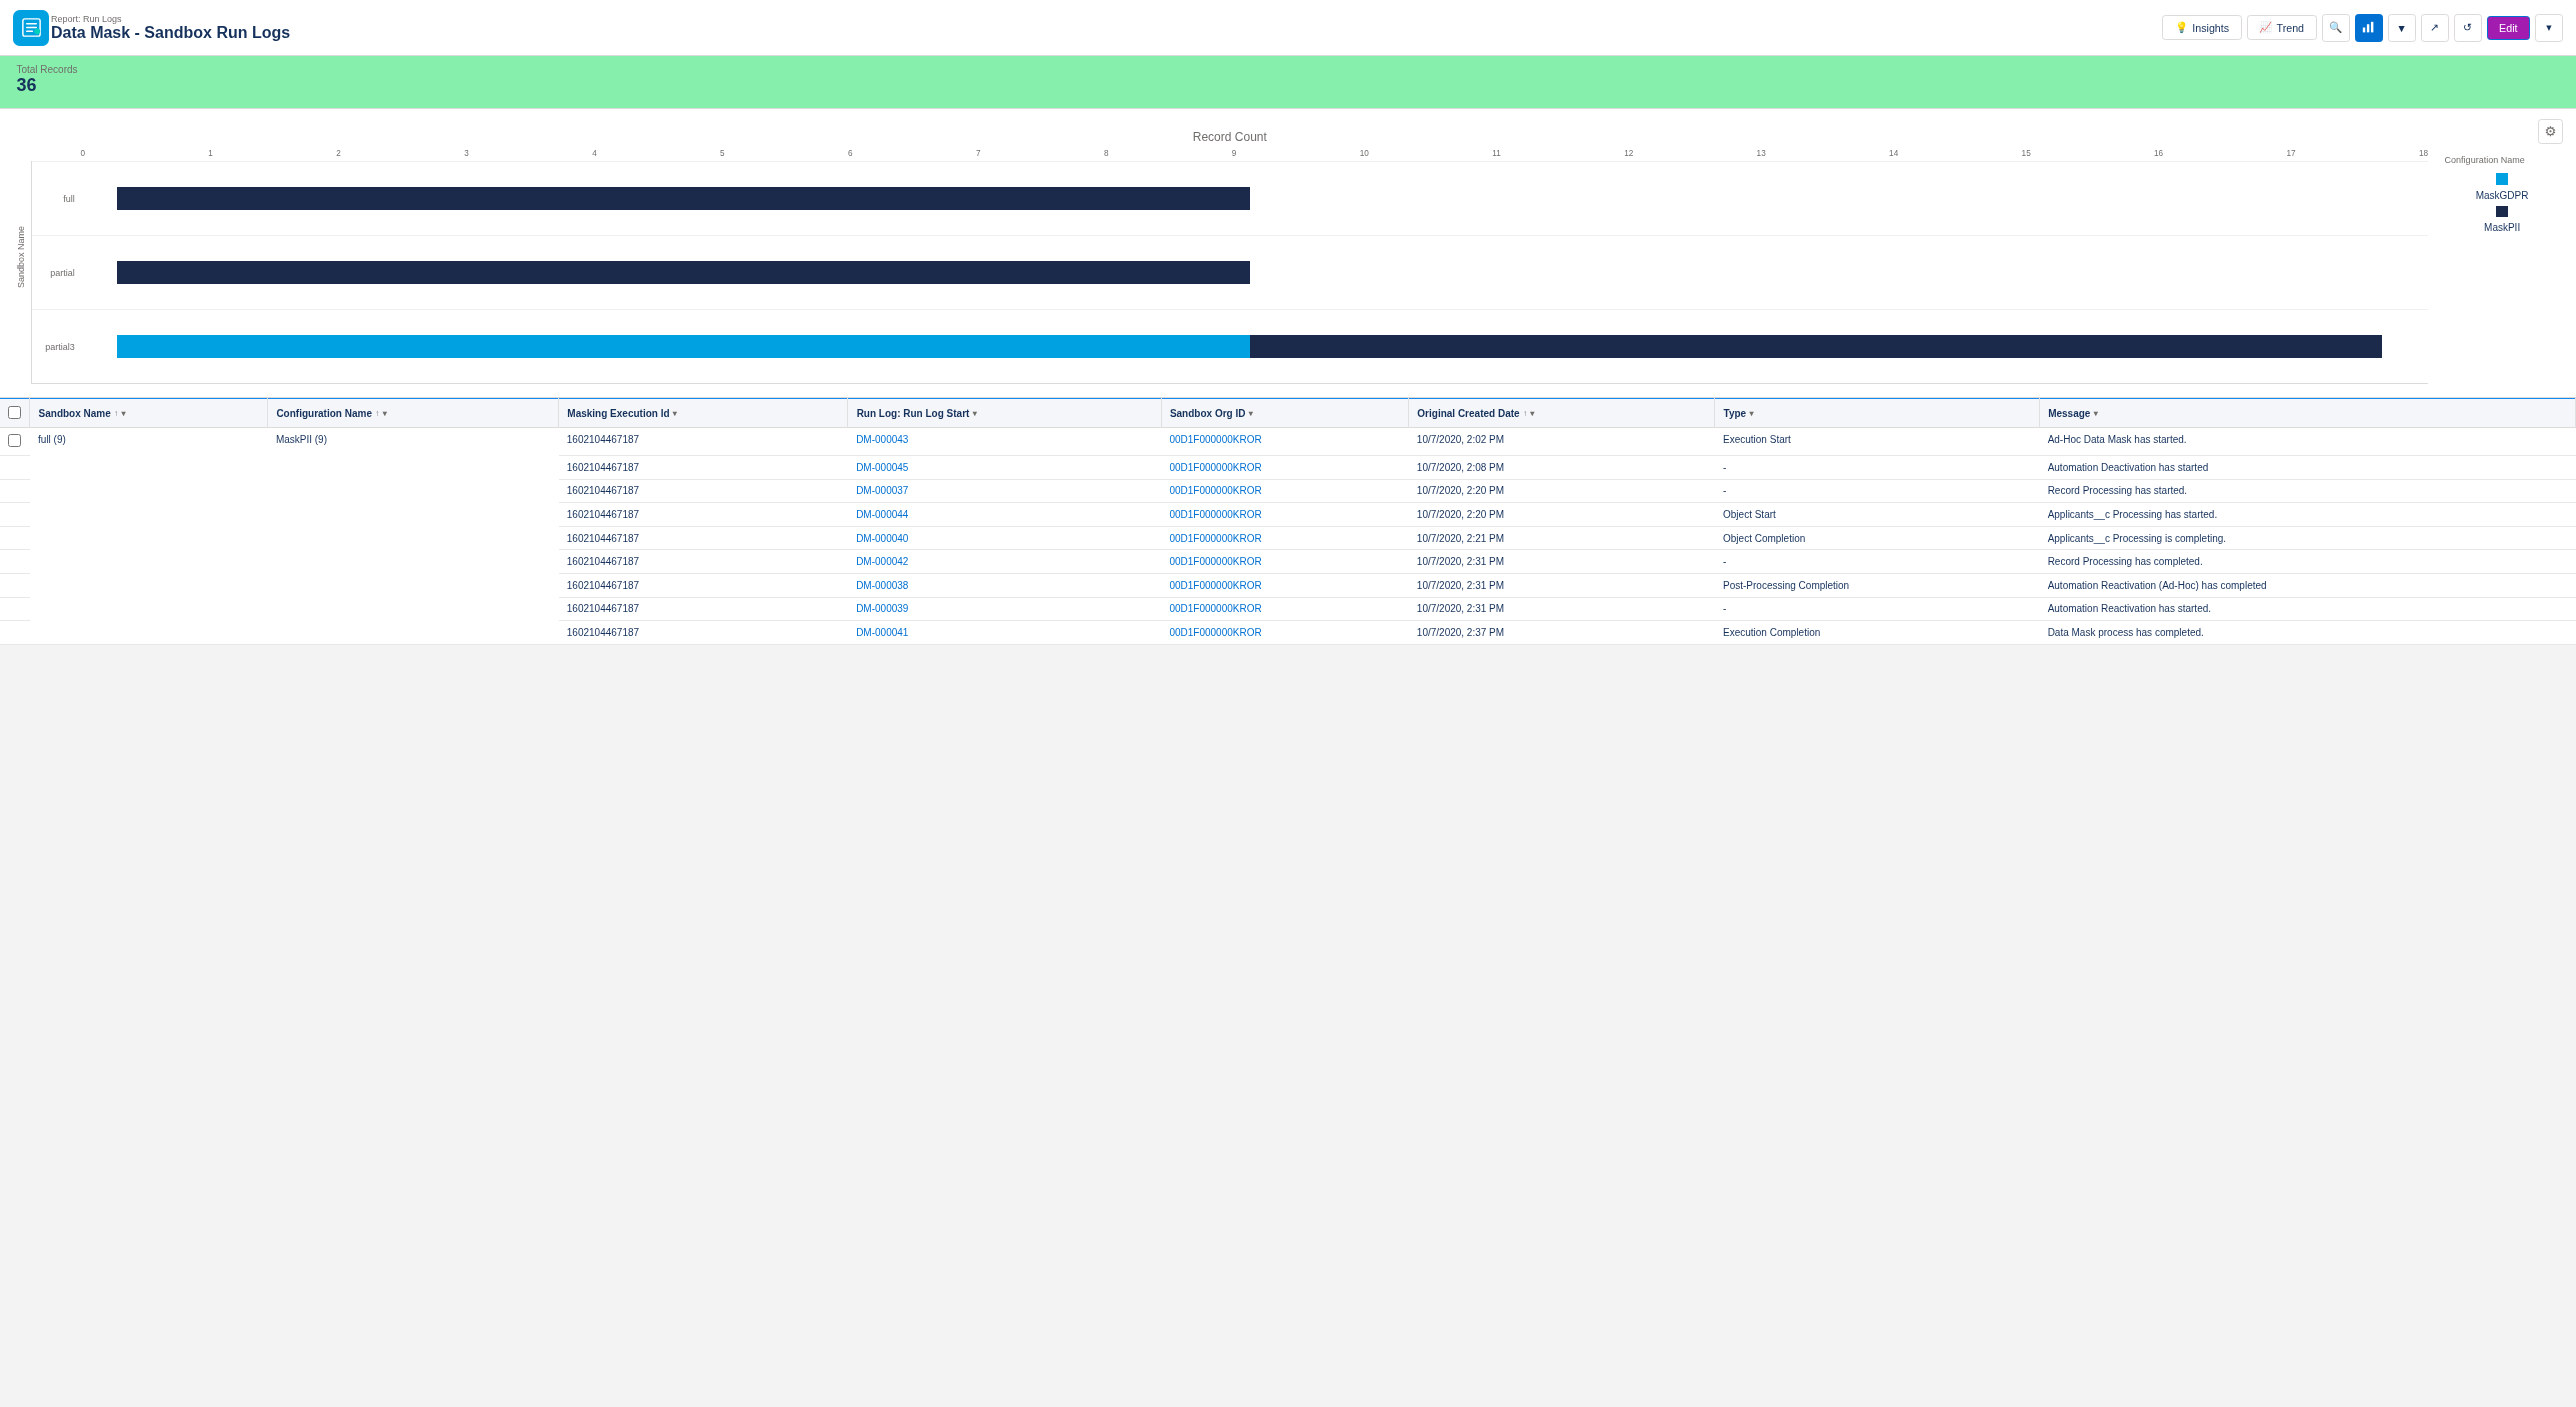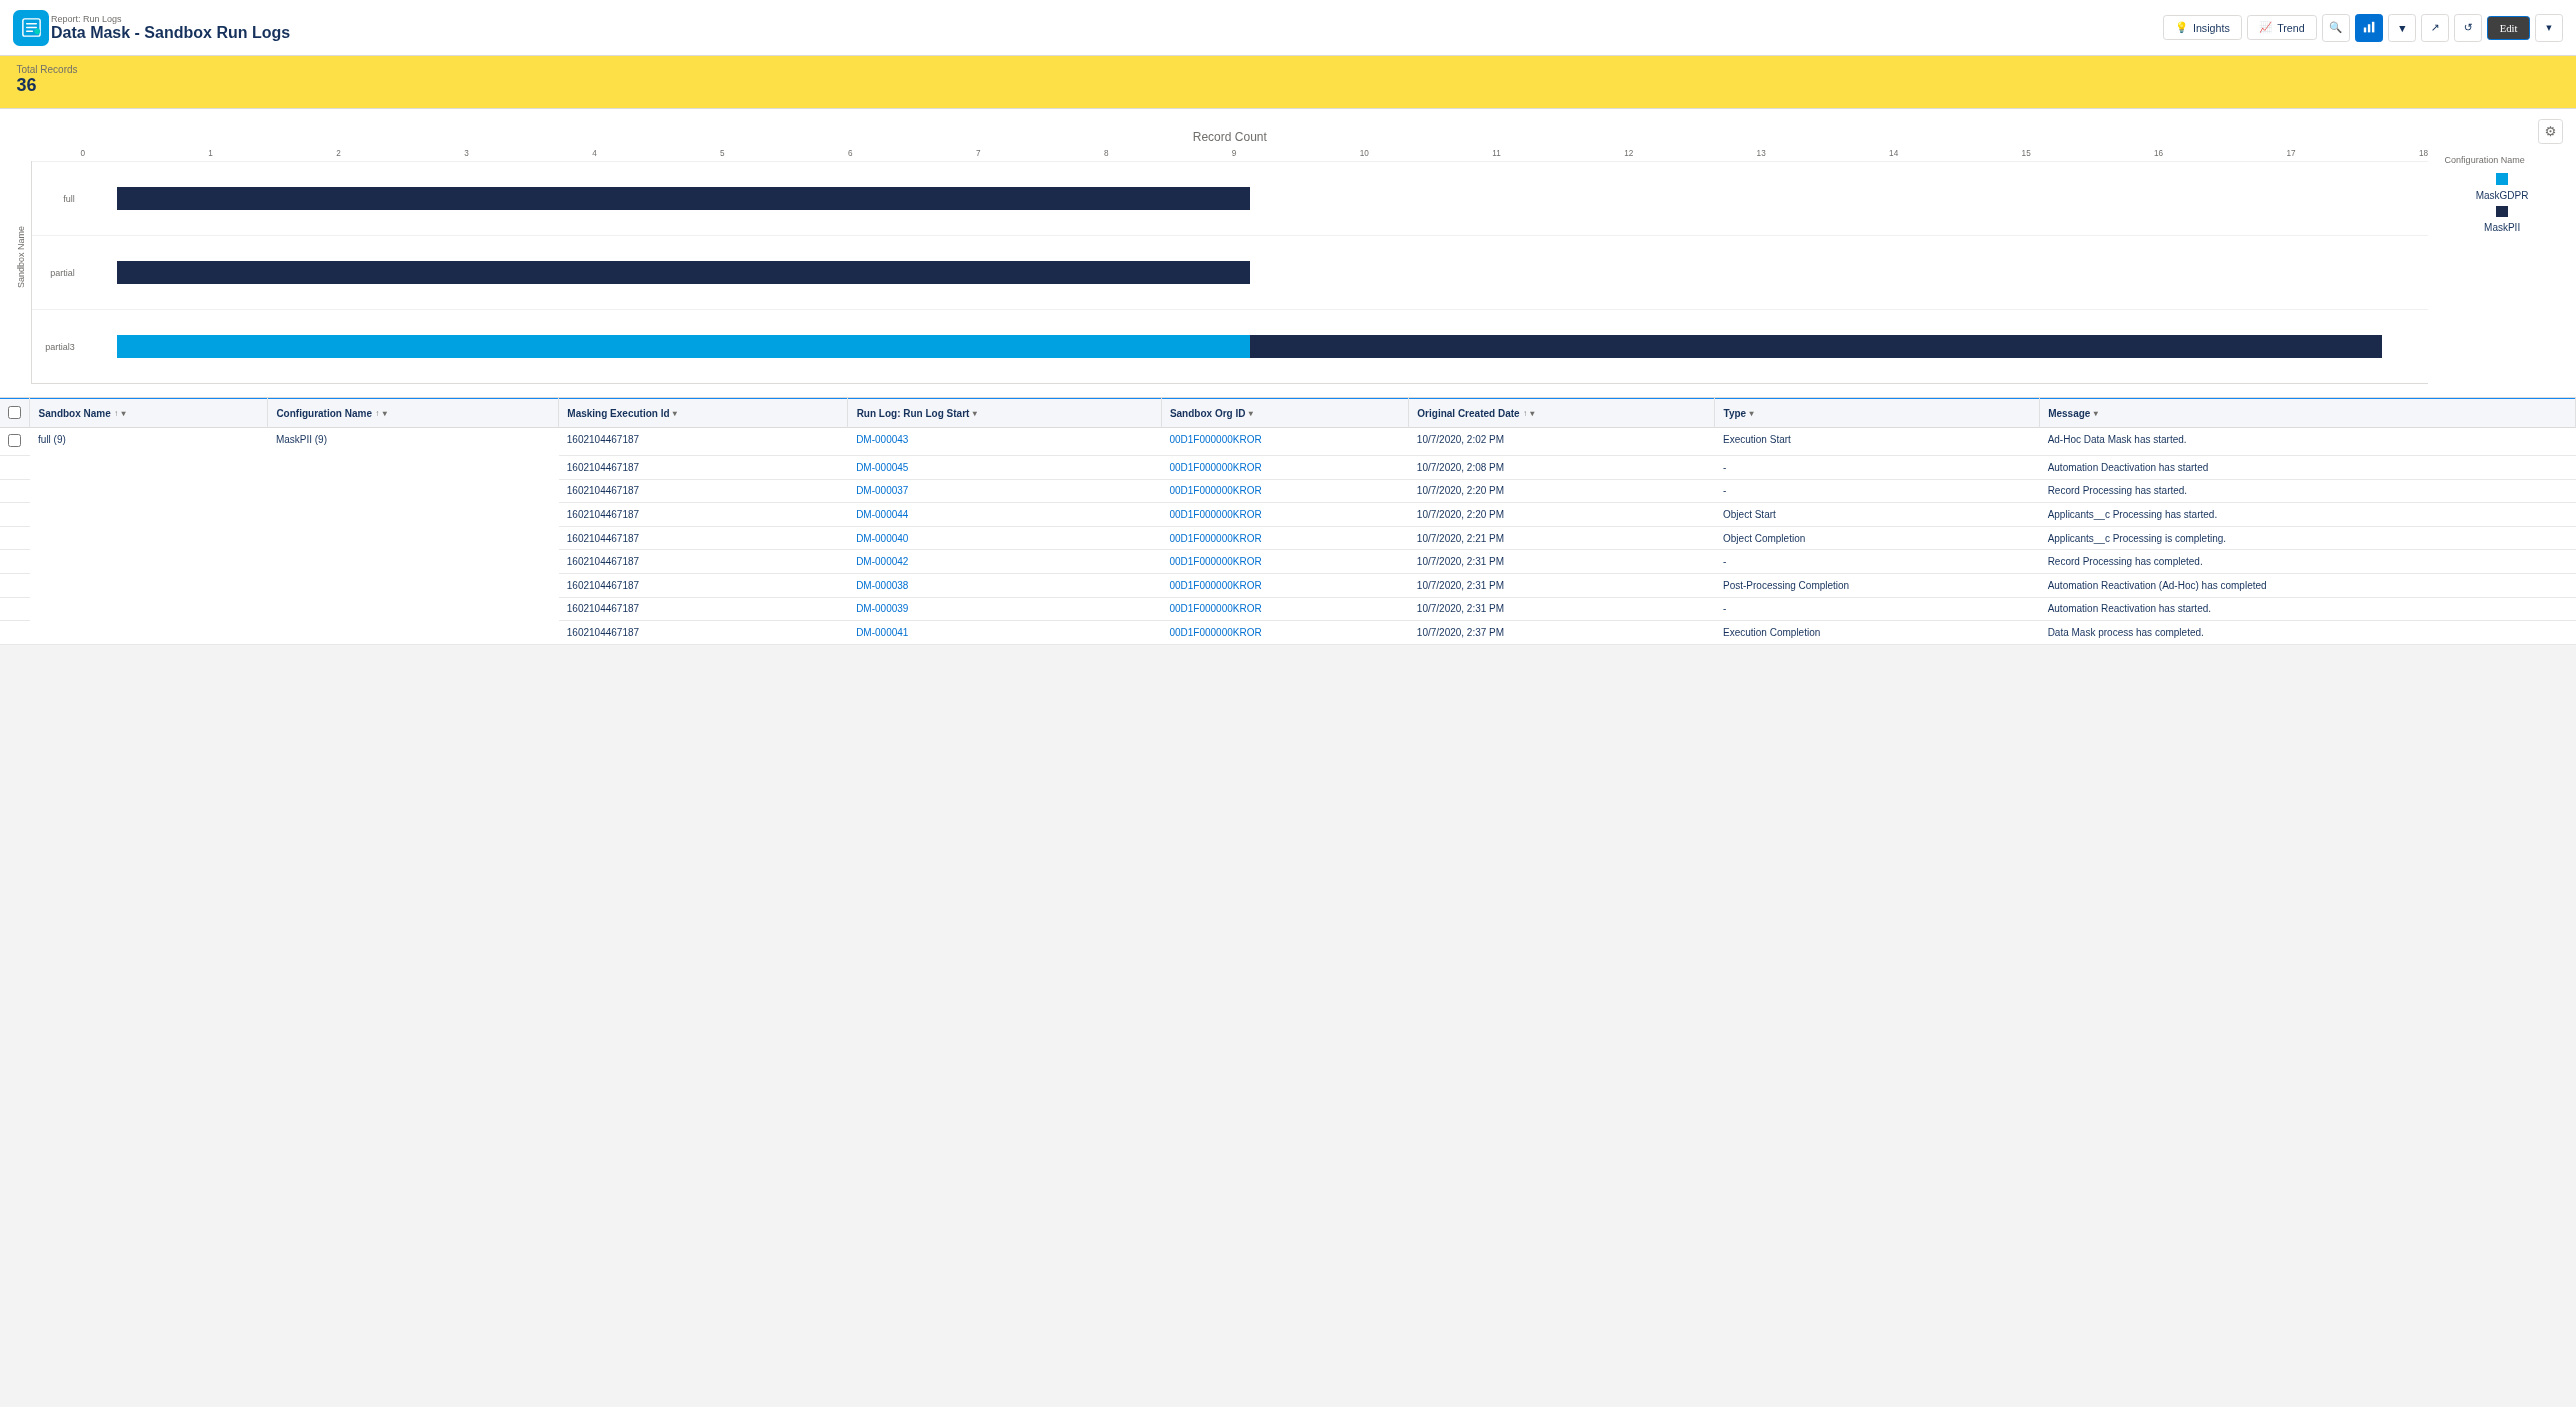--- a/index.html
+++ b/index.html
@@ -40,25 +40,25 @@
     .btn-icon {
       display: flex; align-items: center; justify-content: center;
       width: 28px; height: 28px;
       border: 0.8px solid #dddbda;
       border-radius: 3.3px;
       background: #fff;
       cursor: pointer;
       color: #16325c;
     }
     .btn-icon.active { background: #0070d2; color: #fff; border-color: #0070d2; }
-    .btn-primary { background: #404040; color: #fff; border-color: #0070d2; font-family: Liberation Serif, serif; }
+    .btn-primary { background: #a21caf; color: #fff; border-color: #0070d2; }
 
     
     .total-records-bar {
-      background: #fde047;
+      background: #86efac;
       padding: 8.2px 16.4px 11.5px;
       border-bottom: 0.8px solid #dddbda;
     }
     .total-records-label { font-size: 10px; color: #706e6b; }
     .total-records-value { font-size: 18px; font-weight: 700; color: #16325c; }
 
     
     .chart-container {
       background: #fff;
       margin: 0;

